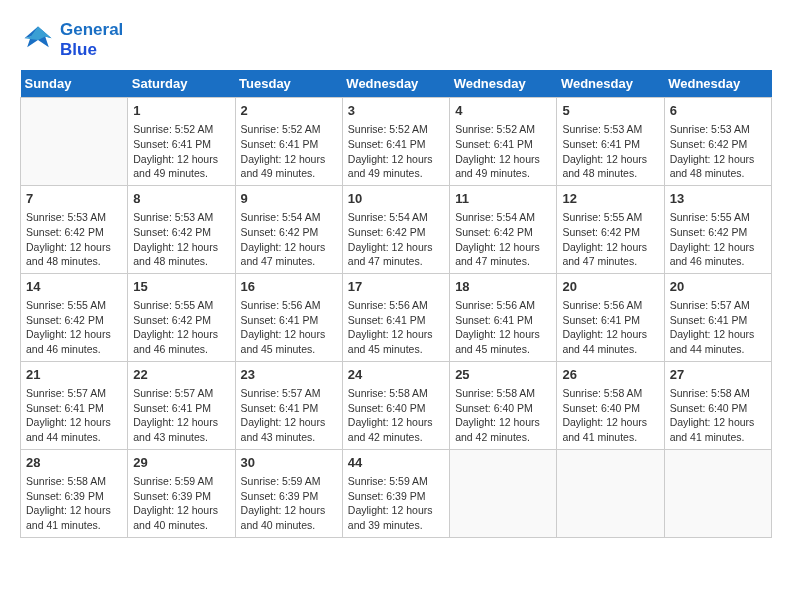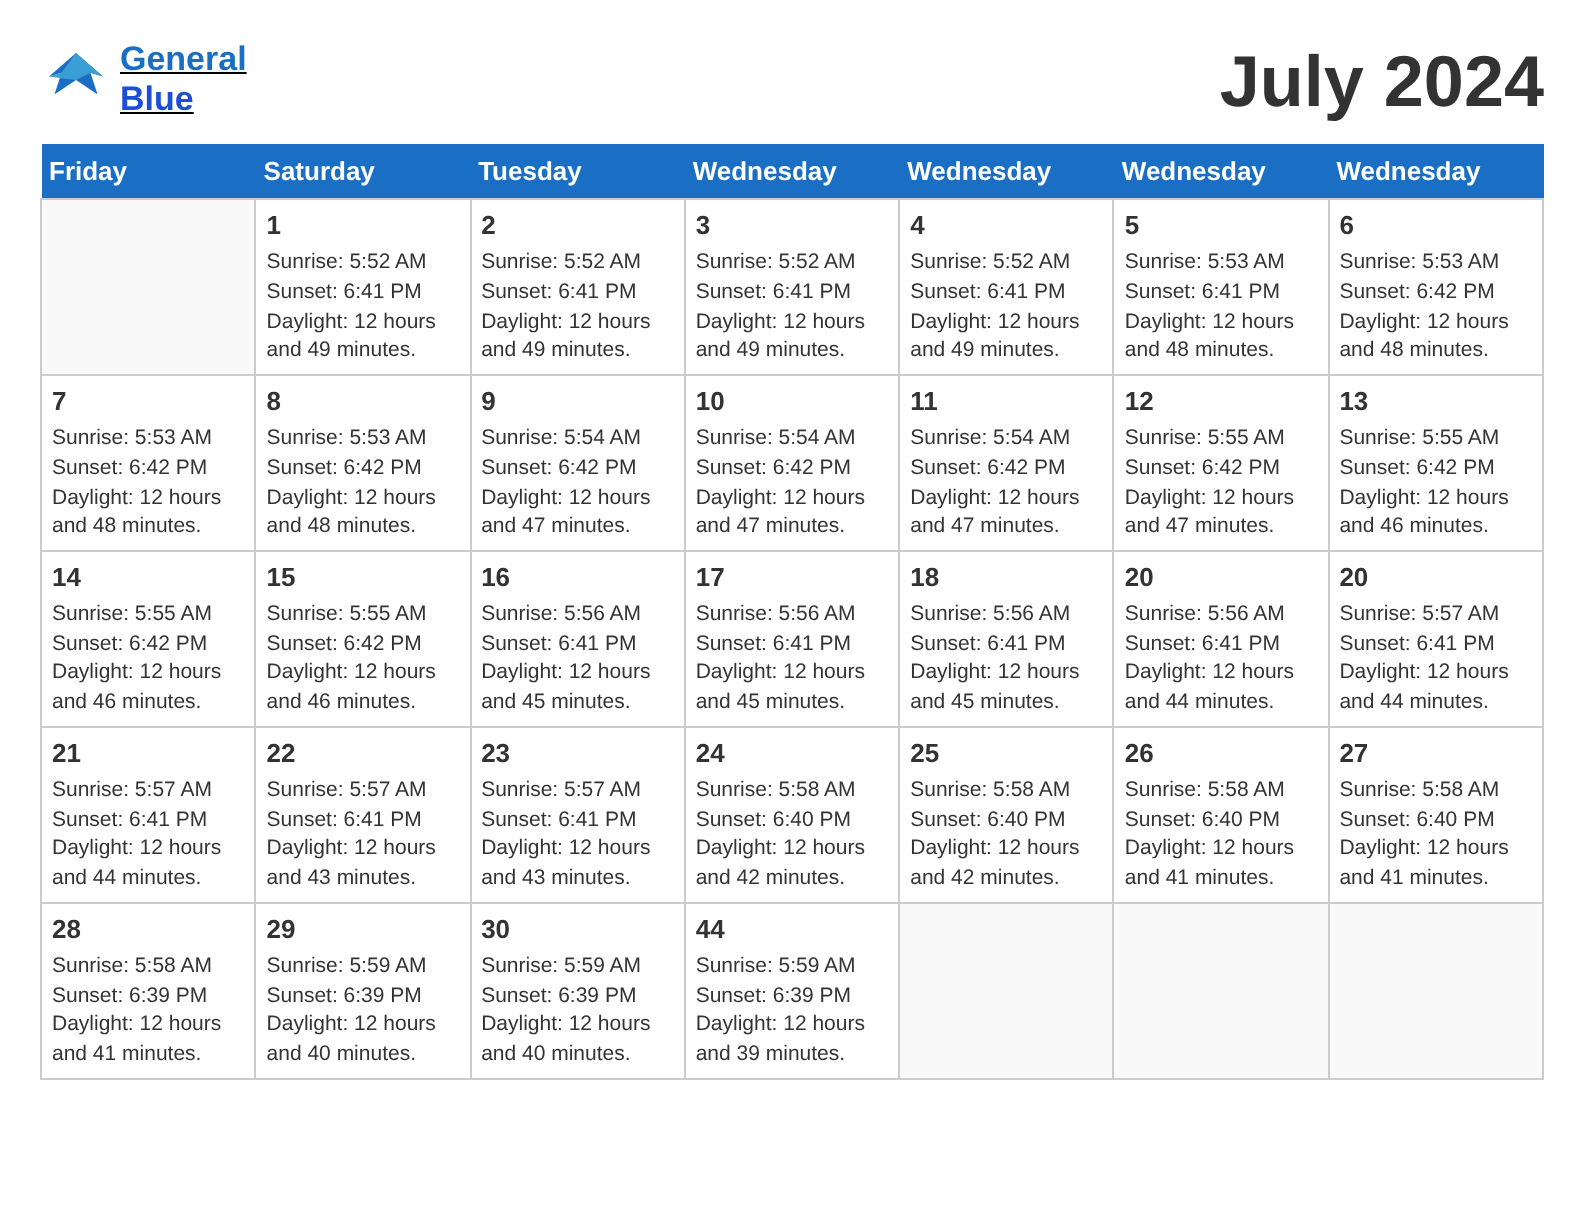--- a/index.html
+++ b/index.html
@@ -13,21 +13,20 @@
     .header {
       display: flex;
       justify-content: space-between;
       align-items: flex-start;
       margin-bottom: 10px;
     }
     .logo {
       display: flex;
       align-items: center;
       gap: 4px;
-      text-decoration: underline;
     }
     .logo-bird {
       width: 36px;
       height: 36px;
     }
     .title-block {
       text-align: right;
     }
     .month-title {
       font-size: 36px;
@@ -82,28 +81,27 @@
     <svg class="logo-bird" viewBox="0 0 40 40">
       <polygon points="20,5 35,18 28,16 32,28 20,20 8,28 12,16 5,18" fill="#1a6fc4"></polygon>
       <polygon points="20,5 35,18 28,16 20,20 5,18 12,16" fill="#3a9fd4"></polygon>
     </svg>
     <div>
       <div style="font-size:17px;font-weight:bold;color:#1a6fc4;">General</div>
       <div style="font-size:17px;font-weight:bold;color:#1d4ed8;">Blue</div>
     </div>
   </div>
   <div class="title-block">
-    <div class="month-title">July 2024</div>
   </div>
 </div>
 
 <table>
   <thead>
     <tr id="weekday-header">
-        <th>Friday</th>
+        <th>Sunday</th>
         <th>Saturday</th>
         <th>Tuesday</th>
         <th>Wednesday</th>
         <th>Wednesday</th>
         <th>Wednesday</th>
         <th>Wednesday</th>
       </tr>
   </thead>
   <tbody id="calendar-body">
       <tr>

